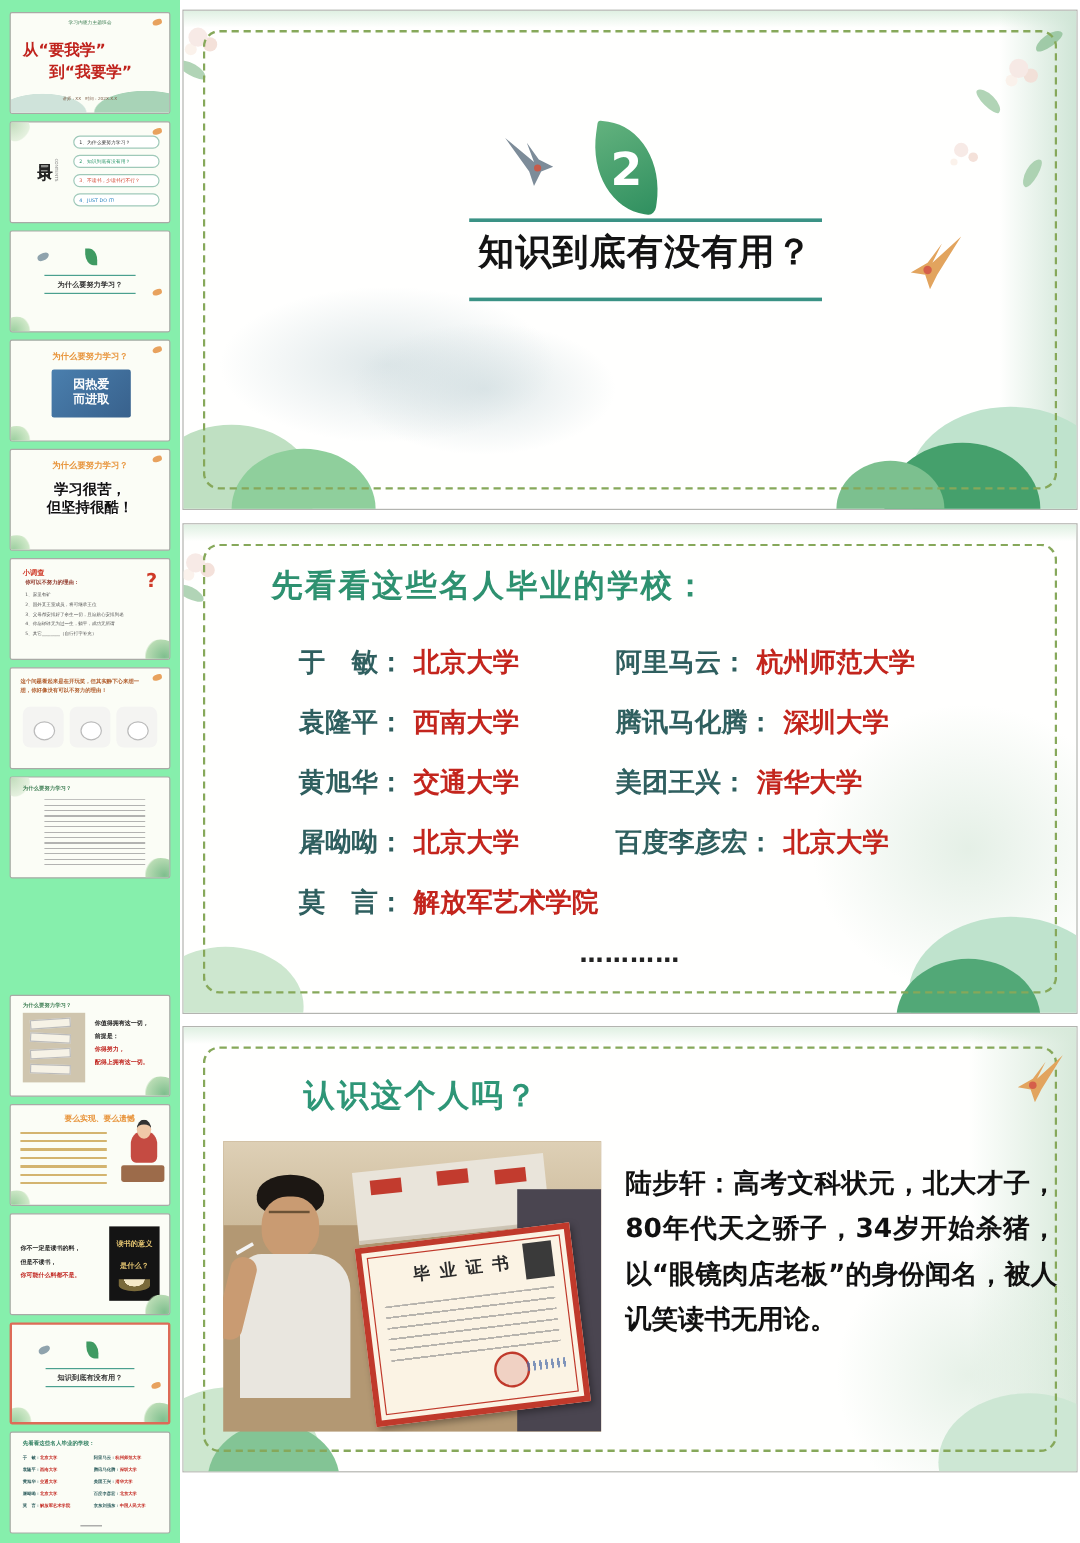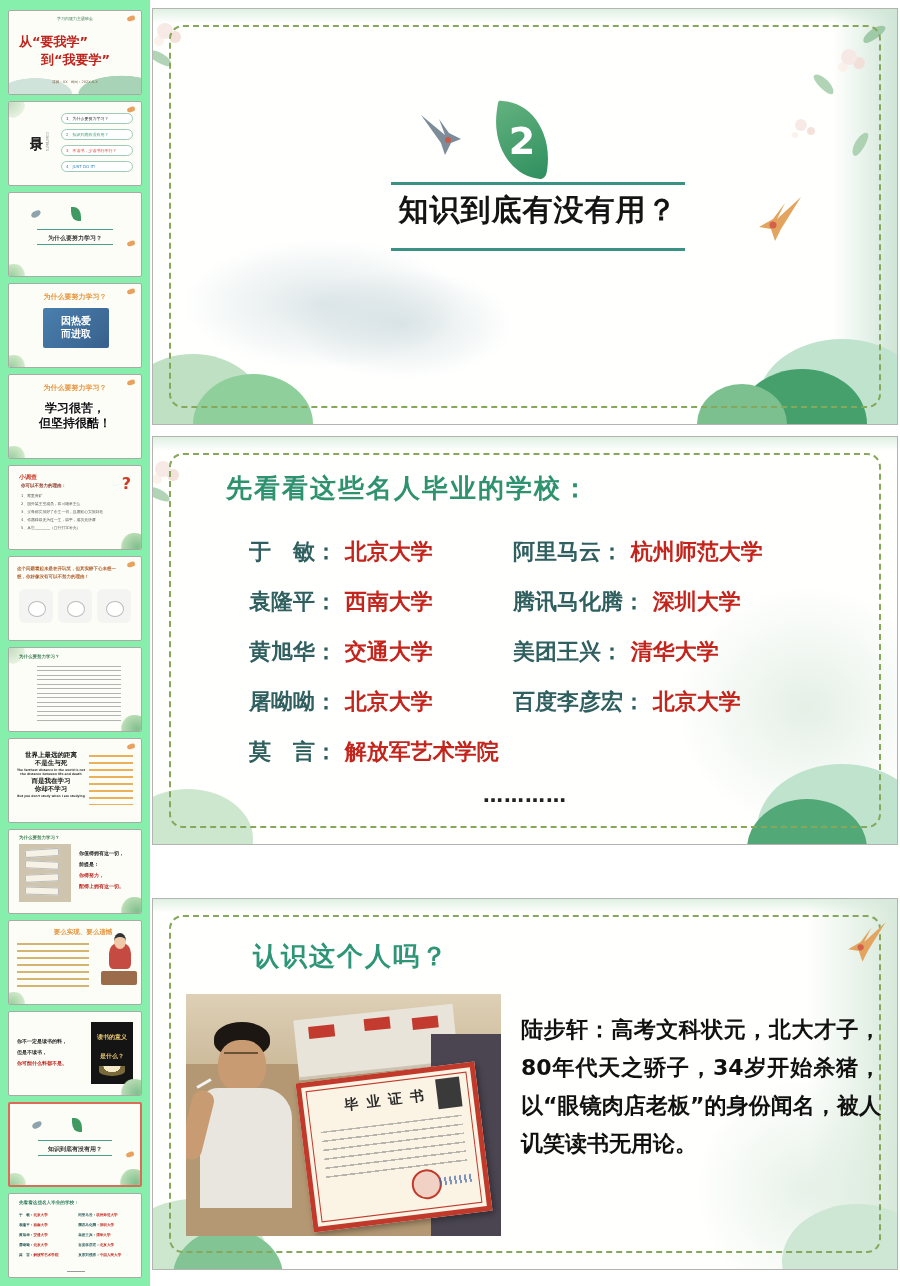--- a/index.html
+++ b/index.html
@@ -92,21 +92,21 @@
   .t14-grid { position:absolute; left:10px; top:16px; right:6px; font-size:3.6px; line-height:10px; white-space:nowrap; }
   .t14-col { display:inline-block; vertical-align:top; }
   .t14-colL { width:58px; }
   .t14-name { color:#2f5f5f; font-weight:700; } .t14-school { color:#c3251d; font-weight:700; }
   .t14-dash { position:absolute; bottom:5px; left:58px; width:18px; height:1px; background:#999; }
 
   
   .slide { position:absolute; left:152px; width:746px; background:#fffffe; border:1px solid #b3b4b0; overflow:hidden; }
   .slide-a { top:8px;   height:417px; }
   .slide-b { top:436px; height:409px; }
-  .slide-c { top:855px; height:372px;margin-top:43px; }
+  .slide-c { top:855px; height:372px; }
   .dashed { position:absolute; inset:16px; border:2px dashed #86a85a; border-radius:14px; pointer-events:none; }
 
   
   .wash-right { position:absolute; right:0; top:0; bottom:0; width:64px;
                 background:linear-gradient(to left, #cfe5d6, rgba(207,229,214,0)); }
   .band-top { position:absolute; left:0; right:0; top:0; height:14px;
               background:linear-gradient(to bottom,#dff0e2,rgba(223,240,226,0)); }
   .bush { position:absolute; border-radius:50%; }
   .mtn { position:absolute; background:radial-gradient(closest-side, #c4d4d8, rgba(196,212,216,0)); border-radius:50%; opacity:.55; }
   .flower { position:absolute; width:16px; height:16px; background:#f7e8e4; border-radius:50%;
@@ -241,32 +241,20 @@
     <div class="bird-dot"></div>
   </div>
 
   <div class="thumb" style="top:647px">
     <div class="corner-tl"></div>
     <div class="t8-head">为什么要努力学习？</div>
     <div class="t8-lines"></div>
     <div class="corner-br"></div>
   </div>
 
-  <div class="thumb" style="top:738px">
-    <div class="t9-left">
-      <div class="t9-cn">世界上最远的距离</div>
-      <div class="t9-cn">不是生与死</div>
-      <div class="t9-en">The farthest distance in the world is not the distance between life and death</div>
-      <div class="t9-cn">而是我在学习</div>
-      <div class="t9-cn">你却不学习</div>
-      <div class="t9-en">But you don't study when I am studying</div>
-    </div>
-    <div class="t9-right"></div>
-    <div class="bird-dot"></div>
-  </div>
 
   <div class="thumb" style="top:829px">
     <div class="t10-head">为什么要努力学习？</div>
     <div class="t10-img">
       <div class="t10-slip" style="top:5px;  transform:rotate(-4deg)"></div>
       <div class="t10-slip" style="top:17px; transform:rotate(3deg)"></div>
       <div class="t10-slip" style="top:30px; transform:rotate(-3deg)"></div>
       <div class="t10-slip" style="top:43px; transform:rotate(2deg)"></div>
     </div>
     <div class="t10-text">

